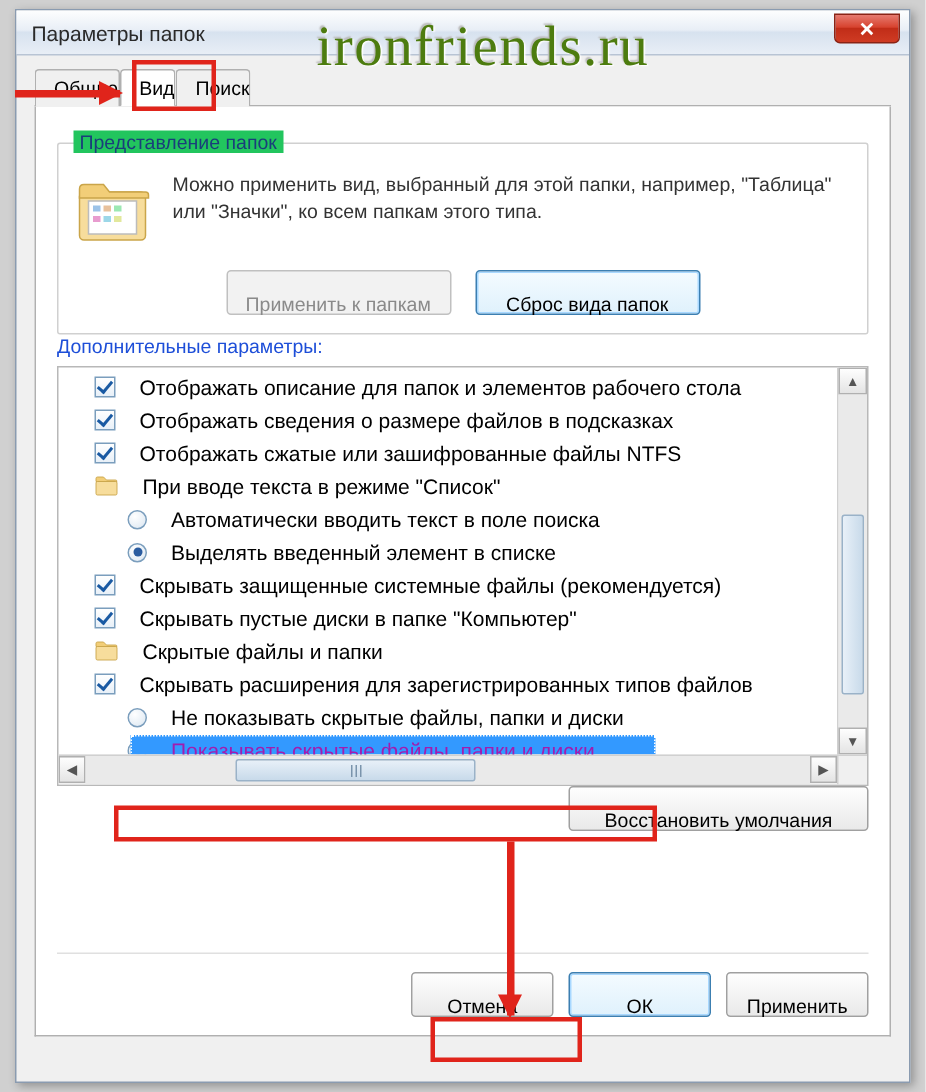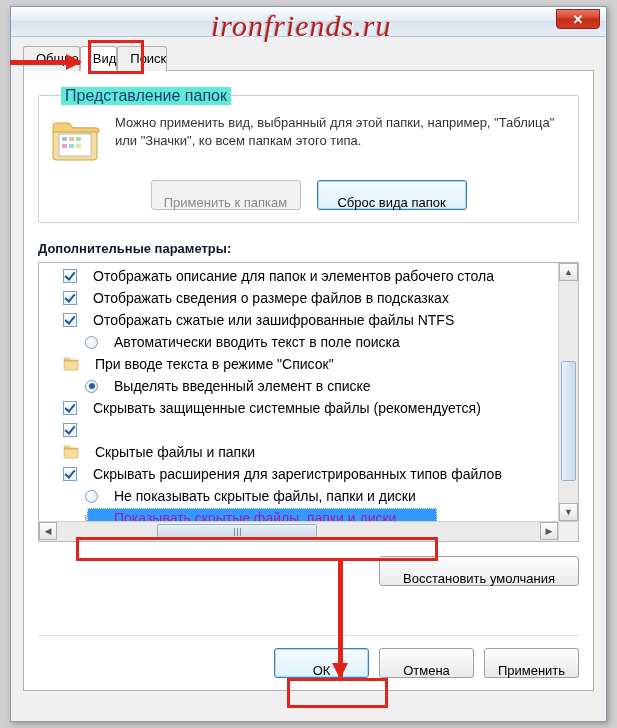--- a/index.html
+++ b/index.html
@@ -43,23 +43,22 @@
     border-radius: 0 0 4px 4px;
     color: #fff;
     display: flex; align-items: center; justify-content: center;
     font-weight: bold;
     cursor: pointer;
   }
   .watermark {
     position: absolute;
     left: 200px; top: 2px;
     font-family: Georgia, serif;
-    font-size: 30px;
-    font-style: italic;
-    color: #b91c1c;
+    font-size: 38px;
+    color: #4d7c0f;
     text-shadow: 1px 1px 1px #fff, -1px -1px 1px #bbb;
     letter-spacing: 1px;
     pointer-events: none;
     z-index: 50;
   }
   .client {
     padding: 8px 12px 12px 12px;
   }
   .tabs {
     display: flex;
@@ -95,25 +94,25 @@
   }
   .group {
     border: 1px solid #d0d0d0;
     border-radius: 2px;
     margin-top: 10px;
     padding: 18px 10px 12px 10px;
     position: relative;
   }
   .group-legend {
     position: absolute;
-    top: -9px; left: 22px;
-    background: #5eead4;
+    top: -9px; left: 10px;
+    background: #22c55e;
     padding: 0 4px;
     color: #1a3e7a;
-    font-size: 16px;
+    font-size: 13px;
   }
   .folder-row {
     display: flex;
     align-items: flex-start;
     gap: 14px;
   }
   .folder-icon {
     width: 52px; height: 52px;
     flex-shrink: 0;
   }
@@ -144,24 +143,22 @@
     background: #f2f2f2;
     border-color: #c0c0c0;
     cursor: default;
   }
   .btn.highlight {
     border: 1px solid #3c7fb1;
     box-shadow: inset 0 0 0 1px #a8d8ff;
     background: linear-gradient(to bottom, #f4fbff, #dff1fc);
   }
   .adv-label {
-    margin-top: 18px;
     margin-bottom: 6px;
-    color: #0f172a;
-    font-weight: bold;
+    color: #1d4ed8;
   }
   .tree-wrap {
     border: 1px solid #b8b8b8;
     background: #fff;
     height: 280px;
     position: relative;
     overflow: hidden;
   }
   .tree-viewport {
     position: absolute;
@@ -264,21 +261,21 @@
     background:linear-gradient(to bottom,#e8f0f8,#c8daea);
     border:1px solid #9ab2c8; border-radius:2px;
     display:flex; gap:2px; align-items:center; justify-content:center;
   }
   .hscroll .thumb span{width:1px;height:8px;background:#7a94ac;}
   .corner {
     position:absolute; right:0; bottom:0; width:20px; height:20px;
     background:#f0f0f0; border-top:1px solid #d0d0d0; border-left:1px solid #d0d0d0;
   }
   .restore-row {
-    display:flex; justify-content:flex-end; margin-top:14px;
+    display:flex; justify-content:flex-end; 
   }
   .dlg-buttons {
     position:absolute;
     bottom:12px; left:14px; right:14px;
     display:flex; justify-content:flex-end; gap:10px;
     padding-top:12px;
     border-top:1px solid #e0e0e0;
   }
   .dlg-buttons .btn { min-width: 95px; }
 
@@ -303,20 +300,21 @@
     border-left:8px solid transparent;
     border-right:8px solid transparent;
   }
 </style>
 </head>
 <body>
 
 <div class="window">
 
   <div class="titlebar">
+    <span class="title">Параметры папок</span>
     <div class="close-btn">
       <span>✕</span>
     </div>
   </div>
 
   <div class="watermark">ironfriends.ru</div>
 
   <div class="client">
 
     <div class="tabs">
@@ -364,45 +362,46 @@
               <span class="pad" style="width: 8px;"></span>
               <span class="chk checked"></span>
               <span class="lbl">Отображать сведения о размере файлов в подсказках</span>
             </div>
             <div class="tree-item">
               <span class="pad" style="width: 8px;"></span>
               <span class="chk checked"></span>
               <span class="lbl">Отображать сжатые или зашифрованные файлы NTFS</span>
             </div>
             <div class="tree-item">
-              <span class="pad" style="width: 30px;"></span>
-              <span class="rad"></span>
-              <span class="lbl">Автоматически вводить текст в поле поиска</span>
-            </div>
-            <div class="tree-item">
               <span class="pad" style="width: 8px;"></span>
               <svg class="mini-folder" viewBox="0 0 16 16">
                 <path d="M1 5 L1 3 Q1 2 2 2 L6 2 L8 4 L14 4 Q15 4 15 5 L15 5 Z" fill="#f2ce78" stroke="#caa54a" stroke-width="0.6"></path>
                 <rect x="1" y="5" width="14" height="9" rx="1" fill="#f7dd9c" stroke="#caa54a" stroke-width="0.6"></rect>
               </svg>
               <span class="lbl">При вводе текста в режиме "Список"</span>
             </div>
             <div class="tree-item">
               <span class="pad" style="width: 30px;"></span>
+              <span class="rad"></span>
+              <span class="lbl">Автоматически вводить текст в поле поиска</span>
+            </div>
+            <div class="tree-item">
+              <span class="pad" style="width: 30px;"></span>
               <span class="rad selected"></span>
               <span class="lbl">Выделять введенный элемент в списке</span>
             </div>
             <div class="tree-item">
               <span class="pad" style="width: 8px;"></span>
               <span class="chk checked"></span>
               <span class="lbl">Скрывать защищенные системные файлы (рекомендуется)</span>
             </div>
             <div class="tree-item">
               <span class="pad" style="width: 8px;"></span>
               <span class="chk checked"></span>
+              <span class="lbl">Скрывать пустые диски в папке "Компьютер"</span>
             </div>
             <div class="tree-item">
               <span class="pad" style="width: 8px;"></span>
               <svg class="mini-folder" viewBox="0 0 16 16">
                 <path d="M1 5 L1 3 Q1 2 2 2 L6 2 L8 4 L14 4 Q15 4 15 5 L15 5 Z" fill="#f2ce78" stroke="#caa54a" stroke-width="0.6"></path>
                 <rect x="1" y="5" width="14" height="9" rx="1" fill="#f7dd9c" stroke="#caa54a" stroke-width="0.6"></rect>
               </svg>
               <span class="lbl">Скрытые файлы и папки</span>
             </div>
             <div class="tree-item">
@@ -442,22 +441,22 @@
           <div class="arrow r">▶</div>
         </div>
         <div class="corner"></div>
       </div>
 
       <div class="restore-row">
         <button class="btn" style="min-width:200px">Восстановить умолчания</button>
       </div>
 
       <div class="dlg-buttons">
+        <button class="btn">Отмена</button>
         <button class="btn highlight">ОК</button>
-        <button class="btn">Отмена</button>
         <button class="btn">Применить</button>
       </div>
 
     </div>
   </div>
 </div>
 
 <div class="anno arrow-h" style="left:10px; top:60px; width:70px;"></div>
 <div class="anno box" style="left:88px; top:40px; width:56px; height:34px;"></div>
 <div class="anno box" style="left:76px; top:537px; width:362px; height:24px;"></div>

